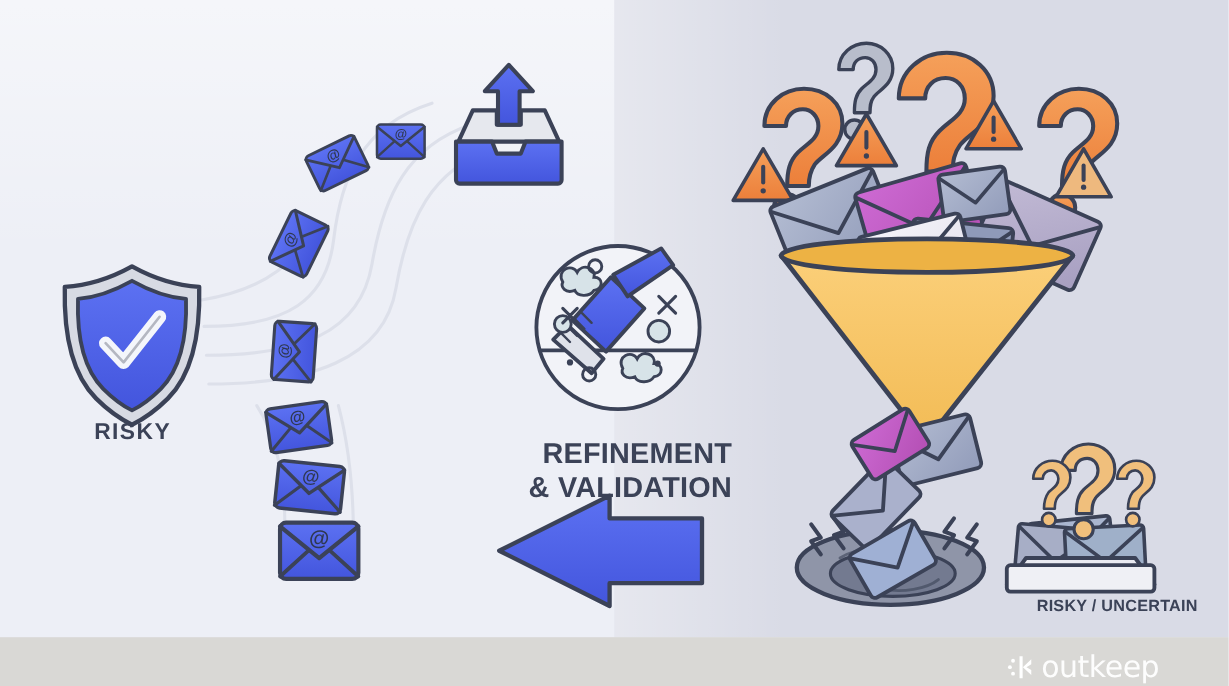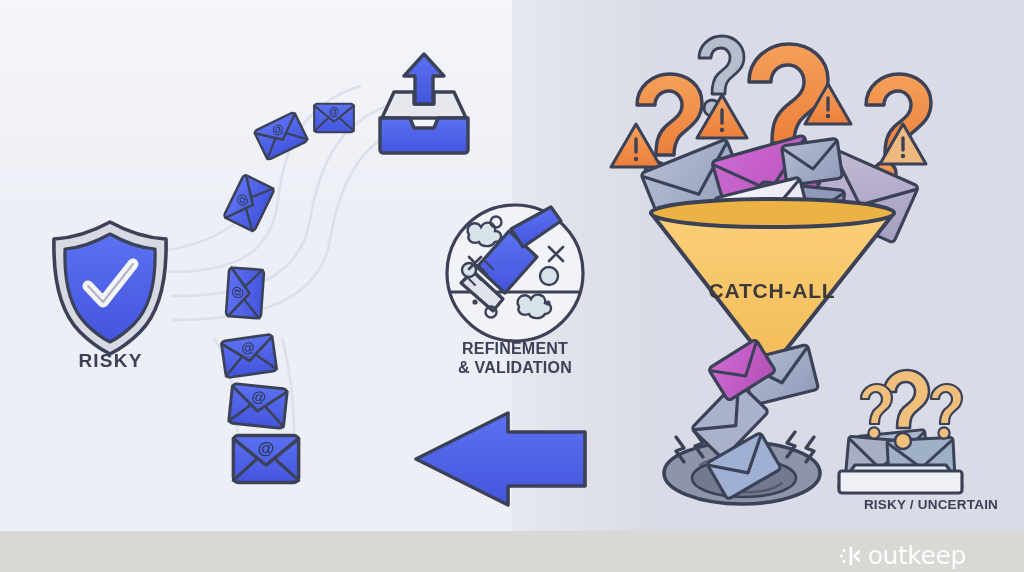--- a/index.html
+++ b/index.html
@@ -41,21 +41,21 @@
     position:absolute;
     color:#3b4257;
     font-weight:bold;
     letter-spacing:.6px;
     text-align:center;
     white-space:pre-line;
     line-height:1.18;
     user-select:none;
   }
   #valid-label{left:33px;top:350px;width:155px;font-size:19px;letter-spacing:1.2px;}
-  #refine-label{left:420px;top:340px;width:190px;font-size:16px;letter-spacing:.2px;}
+  #refine-label{left:420px;top:365px;width:190px;font-size:24px;letter-spacing:.2px;text-align:right;}
   #risky-label{left:836px;top:497px;width:190px;font-size:13.5px;letter-spacing:.2px;}
   #catchall-label{
     position:absolute;left:652px;top:279px;width:240px;text-align:center;
     font-size:21px;font-weight:bold;color:#3a3a3a;letter-spacing:.8px;
   }
   svg{display:block;}
   .svg-abs{position:absolute;left:0;top:0;}
 </style>
 </head>
 <body>
@@ -342,21 +342,20 @@
         <path d="M931,399 c0,-9 8,-15 16,-15 c8,0 15,6 15,14 c0,10 -8,12 -11,17
                  c-2,3 -2,6 -2,9 l-9,0 c0,-6 1,-10 4,-14 c3,-3 8,-5 8,-11
                  c0,-4 -3,-7 -6,-7 c-4,0 -7,3 -7,7 Z" fill="#f0bf7c"></path>
         <circle cx="944" cy="433" r="5.6" fill="#f0bf7c"></circle>
       </g>
     </g>
   </svg>
 
   <div class="lbl" id="valid-label">RISKY</div>
 
-  <div id="catchall-label">CATCH-ALL</div>
 
   <div class="lbl" id="refine-label">REFINEMENT
 &amp; VALIDATION</div>
 
   <div class="lbl" id="risky-label">RISKY / UNCERTAIN</div>
 
   <div class="footer"></div>
   <div class="brand">
     <span class="brand-mark">
       <svg width="22" height="22" viewBox="0 0 22 22">

